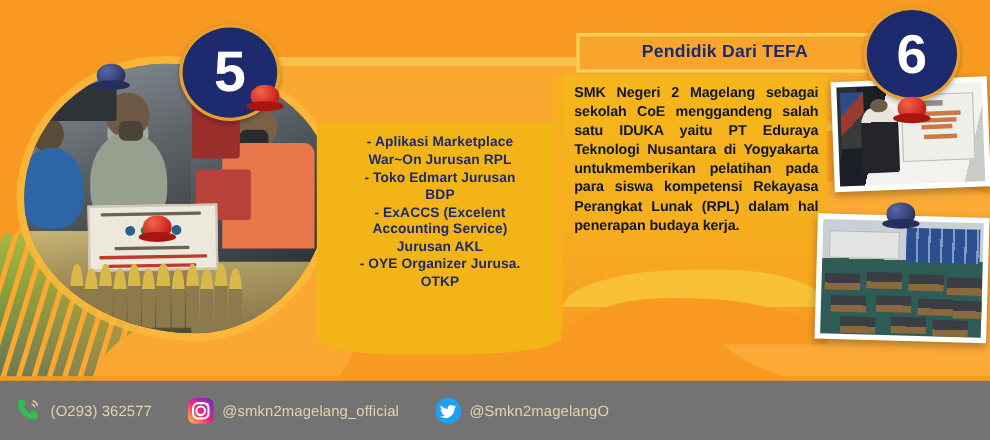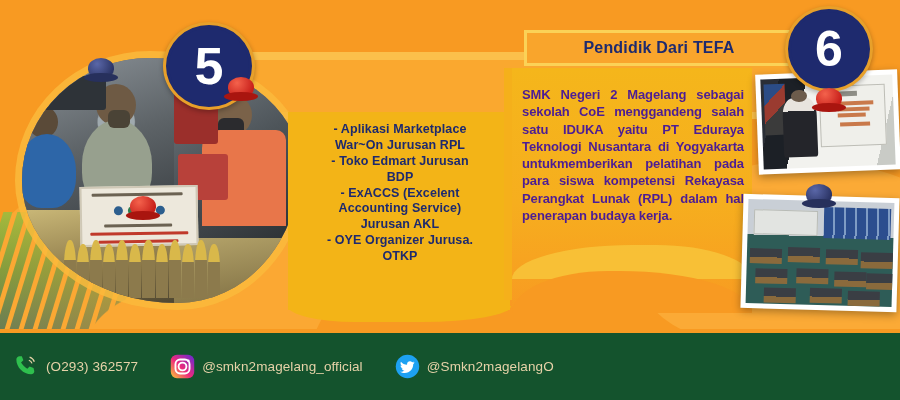--- a/index.html
+++ b/index.html
@@ -138,23 +138,23 @@
   }
   .panel-right .wave1 { bottom:34px; height:34px; background:#F7C338;
     border-radius:50% 40% 0 0 / 100% 100% 0 0; opacity:.9; }
   .panel-right .wave2 { bottom:0; height:42px; background:#F89A22;
     border-radius:40% 55% 0 0 / 100% 100% 0 0; }
   .panel-right-edge {
     position:absolute; left:504px; top:68px; width:14px; height:232px;
     background:#F5B01B;
   }
   .body-right {
-    position:absolute; left:522px; top:86px;
+    position:absolute; left:522px; top:75px;
     width:222px;
-    color:#4c1d95;
+    color:#0f172a;
     font-size:13px; font-weight:bold; line-height:1.33;
     text-align:justify;
     z-index:3;
     letter-spacing:-.1px;
   }
 
   
   .banner-iduka {
     position:absolute; left:524px; top:30px;
     width:270px; height:36px;
@@ -251,22 +251,22 @@
     background:#E2E4E1; border:1px solid #B8BBB6;
   }
   .pc-desks { position:absolute; left:0; top:44%; width:100%; height:56%; }
   .pc-desks i {
     position:absolute; width:22%; height:26%;
     background:linear-gradient(180deg,#3A3E44 0 58%,#8A6A3C 58% 100%);
   }
 
   
   .footer {
-    position:absolute; left:0; bottom:0; width:900px; height:67px;
-    background:#14532d;
+    position:absolute; left:0; bottom:0; width:900px; height:54px;
+    background:#737373;
     display:flex; align-items:center;
     padding:0 14px;
     gap:0;
   }
   .footer::before{
     content:""; position:absolute; left:0; top:-4px; width:100%; height:4px;
     background:#F89A22;
   }
   .fitem { display:flex; align-items:center; gap:7px; }
   .fitem + .fitem { margin-left:32px; }

